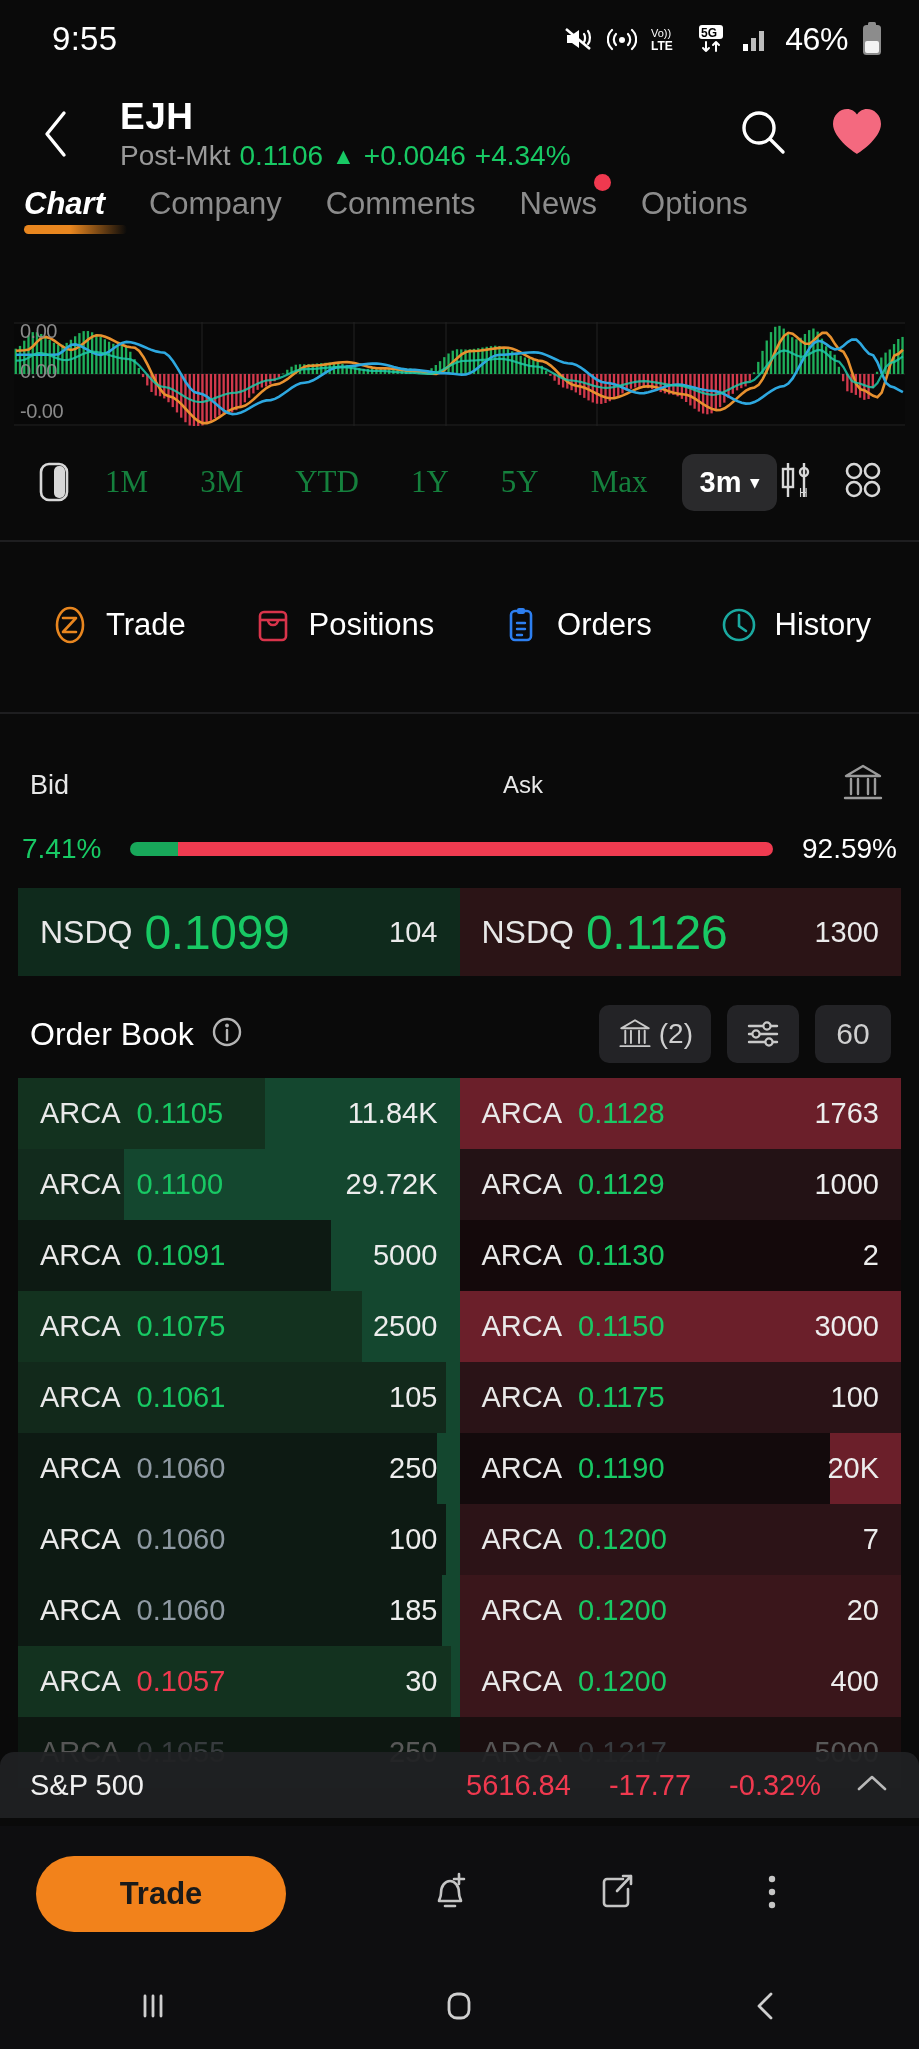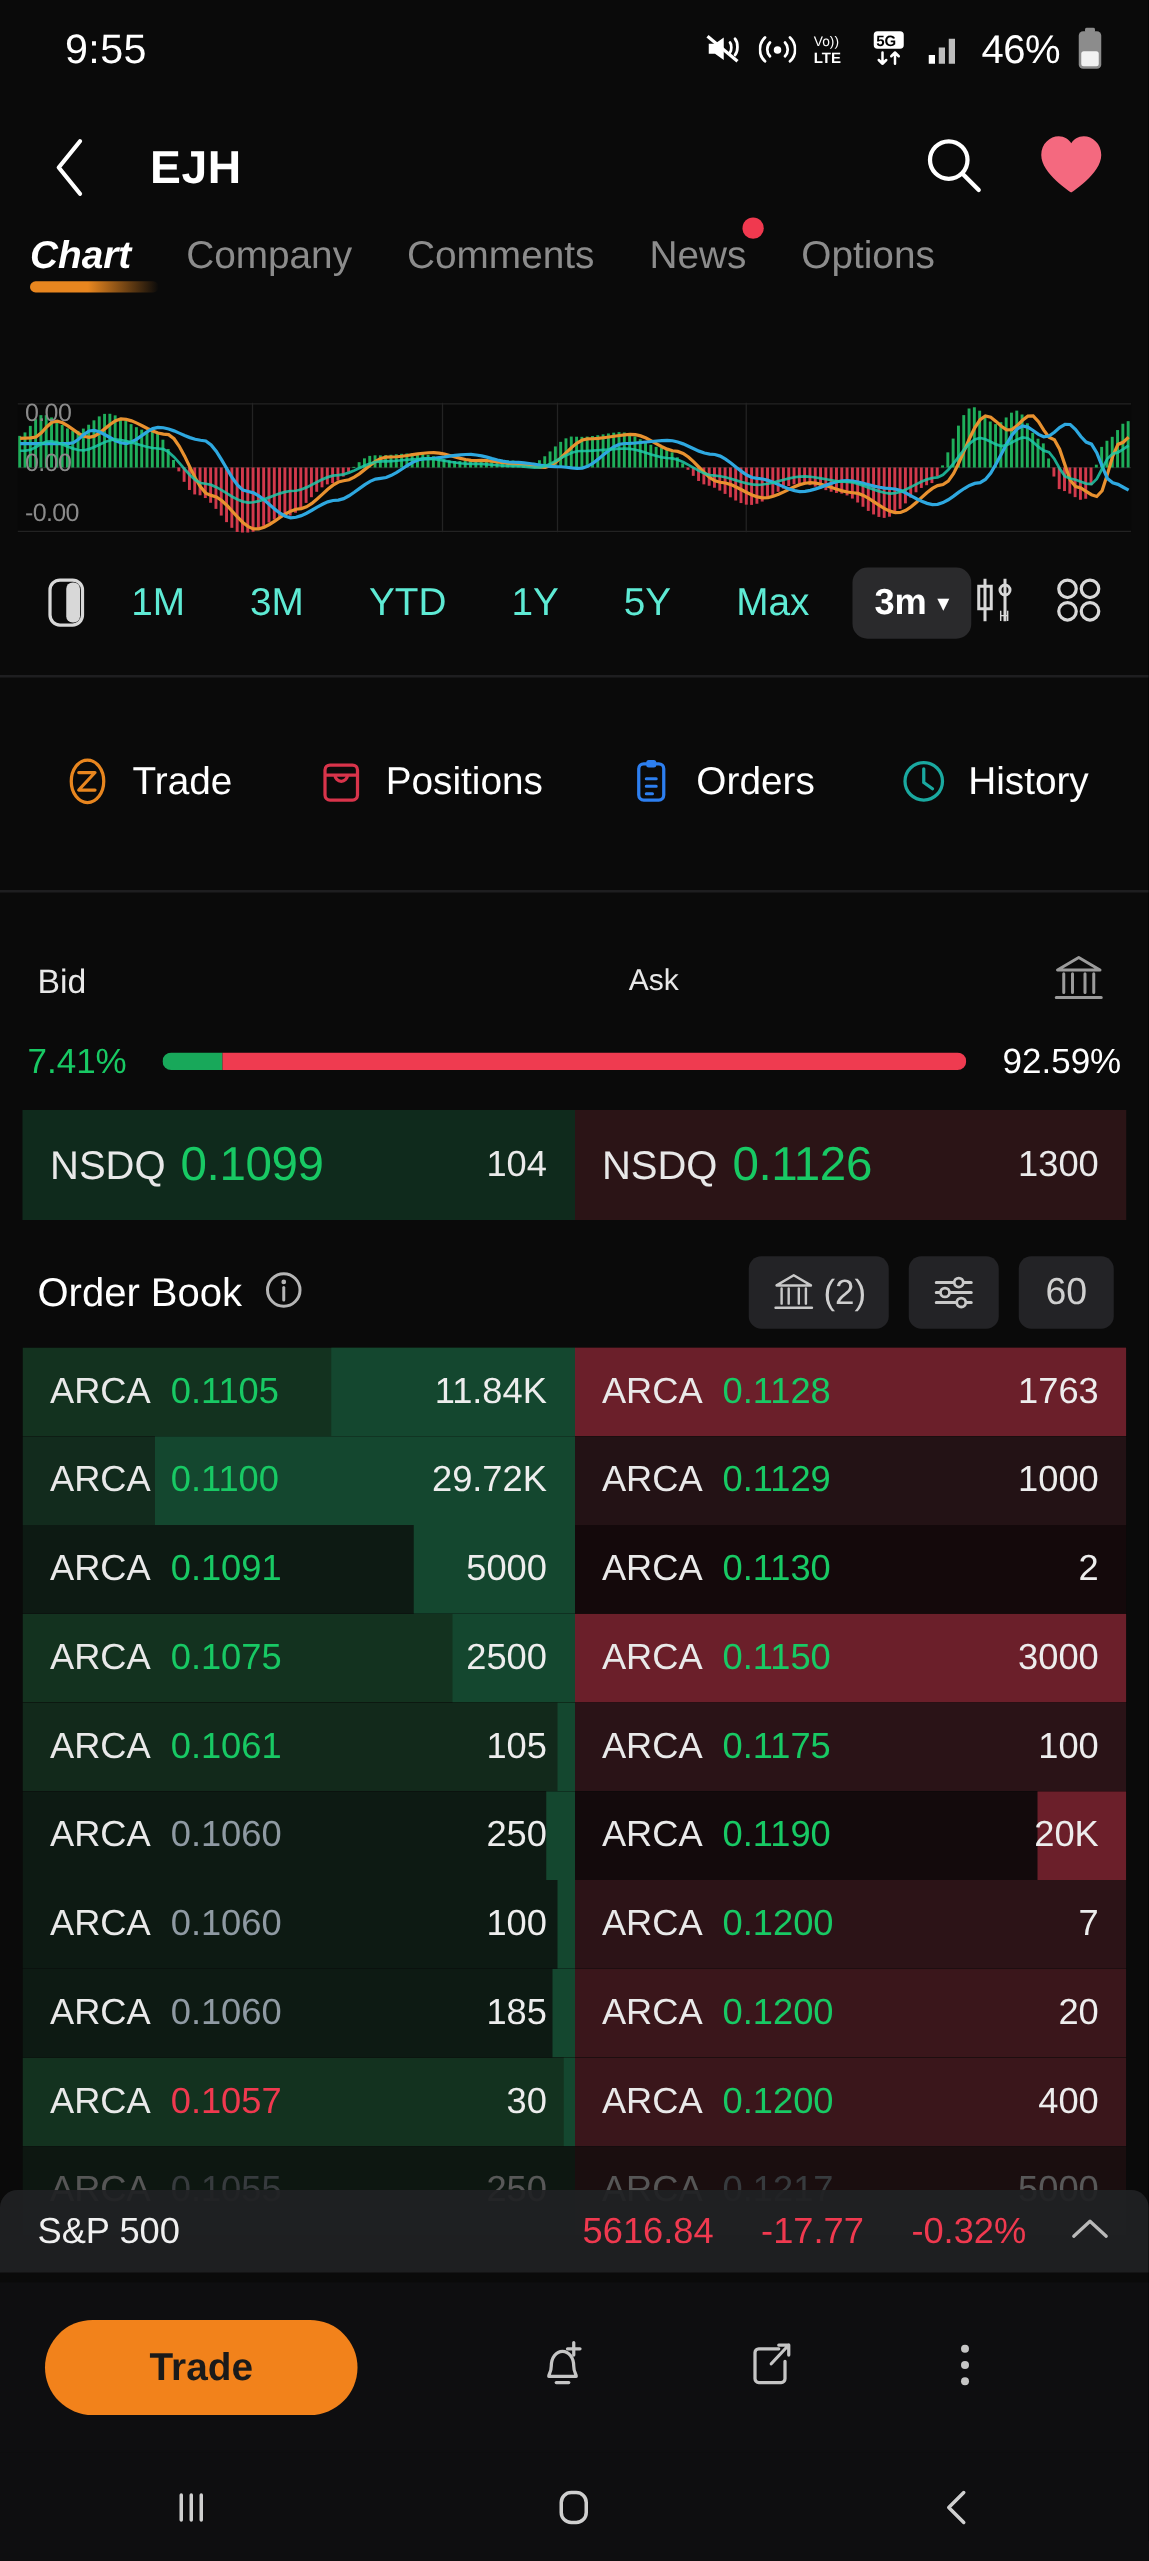--- a/index.html
+++ b/index.html
@@ -56,22 +56,22 @@
   .chartwrap svg { display:block; }
   .axis-lbl { position:absolute; left:6px; color:#8a8a8a; font-size:20px; letter-spacing:-.5px; }
 
   
   .tfrow {
     position:absolute; top:448px; left:0; width:919px; height:68px;
     display:flex; align-items:center; padding:0 28px; gap:0;
   }
   .tf-icon-btn { width:56px; height:56px; display:flex; align-items:center; justify-content:center; }
   .tf-item {
-    flex:0 0 auto; font-size:31px; color:#5eead4; padding:0 26px;
-    display:flex; align-items:center; justify-content:center; height:56px;
+    flex:0 0 auto; font-size:31px; color:#15803d; padding:0 26px;
+    display:flex; align-items:center; justify-content:center; height:56px;font-family:Liberation Serif, serif;
   }
   .tf-chip {
     background:#2a2a2c; border-radius:12px; color:#fff; font-weight:bold;
     font-size:29px; padding:12px 18px; display:flex; align-items:center; gap:9px;
     margin-left:8px;
   }
   .tf-chip .caret { font-size:17px; }
   .tf-right { margin-left:auto; display:flex; align-items:center; gap:26px; padding-right:6px; }
 
   .divider { position:absolute; left:0; width:919px; height:2px; background:#1e1e20; }
@@ -101,21 +101,21 @@
   .ratio-right { font-size:28px; color:#ffffff; width:112px; text-align:right; }
   .ratiobar { flex:1; height:14px; border-radius:8px; overflow:hidden; display:flex; margin:0 12px; }
   .ratiobar .g { background:#18a85a; }
   .ratiobar .r { background:#ef3b50; }
 
   .quoterow { position:absolute; top:888px; left:18px; width:883px; height:88px; display:flex; }
   .q-cell { flex:1; display:flex; align-items:center; padding:0 22px; }
   .q-cell.bid { background:#0f2a1c; }
   .q-cell.ask { background:#2b1416; }
   .q-mm { font-size:32px; color:#e8e8e8; }
-  .q-px { font-size:38px; color:#18c964; margin-left:12px; letter-spacing:-.3px; }
+  .q-px { font-size:48px; color:#18c964; margin-left:12px; letter-spacing:-.3px; }
   .q-sz { margin-left:auto; font-size:29px; color:#eaeaea; }
 
   
   .obheader {
     position:absolute; top:1000px; left:0; width:919px; height:68px;
     display:flex; align-items:center; padding:0 28px 0 30px;
   }
   .ob-title { font-size:32px; color:#fff; }
   .ob-info { margin-left:16px; }
   .ob-chips { margin-left:auto; display:flex; align-items:center; gap:16px; }
@@ -227,20 +227,27 @@
   </div>
 
   <div class="header">
     <div class="back-btn">
       <svg width="32" height="50" viewBox="0 0 32 50">
           <path d="M24 4L7 25l17 21" stroke="#fff" stroke-width="3.4" fill="none" stroke-linecap="round" stroke-linejoin="round"></path>
         </svg>
     </div>
     <div class="hdr-mid">
       <div class="ticker">EJH</div>
+      <div class="quoteline">
+        <span class="q-label">Post-Mkt</span>
+        <span class="q-price">0.1106</span>
+        <span class="q-arrow">▲</span>
+        <span class="q-chg">+0.0046</span>
+        <span class="q-chg">+4.34%</span>
+      </div>
     </div>
     <div class="hdr-icons">
       <span>
         <svg width="52" height="52" viewBox="0 0 52 52">
             <circle cx="22" cy="22" r="15" stroke="#fff" stroke-width="3.4" fill="none"></circle>
             <path d="M33 33l13 13" stroke="#fff" stroke-width="3.4" stroke-linecap="round"></path>
           </svg>
       </span>
       <span>
         <svg width="56" height="52" viewBox="0 0 56 52">

